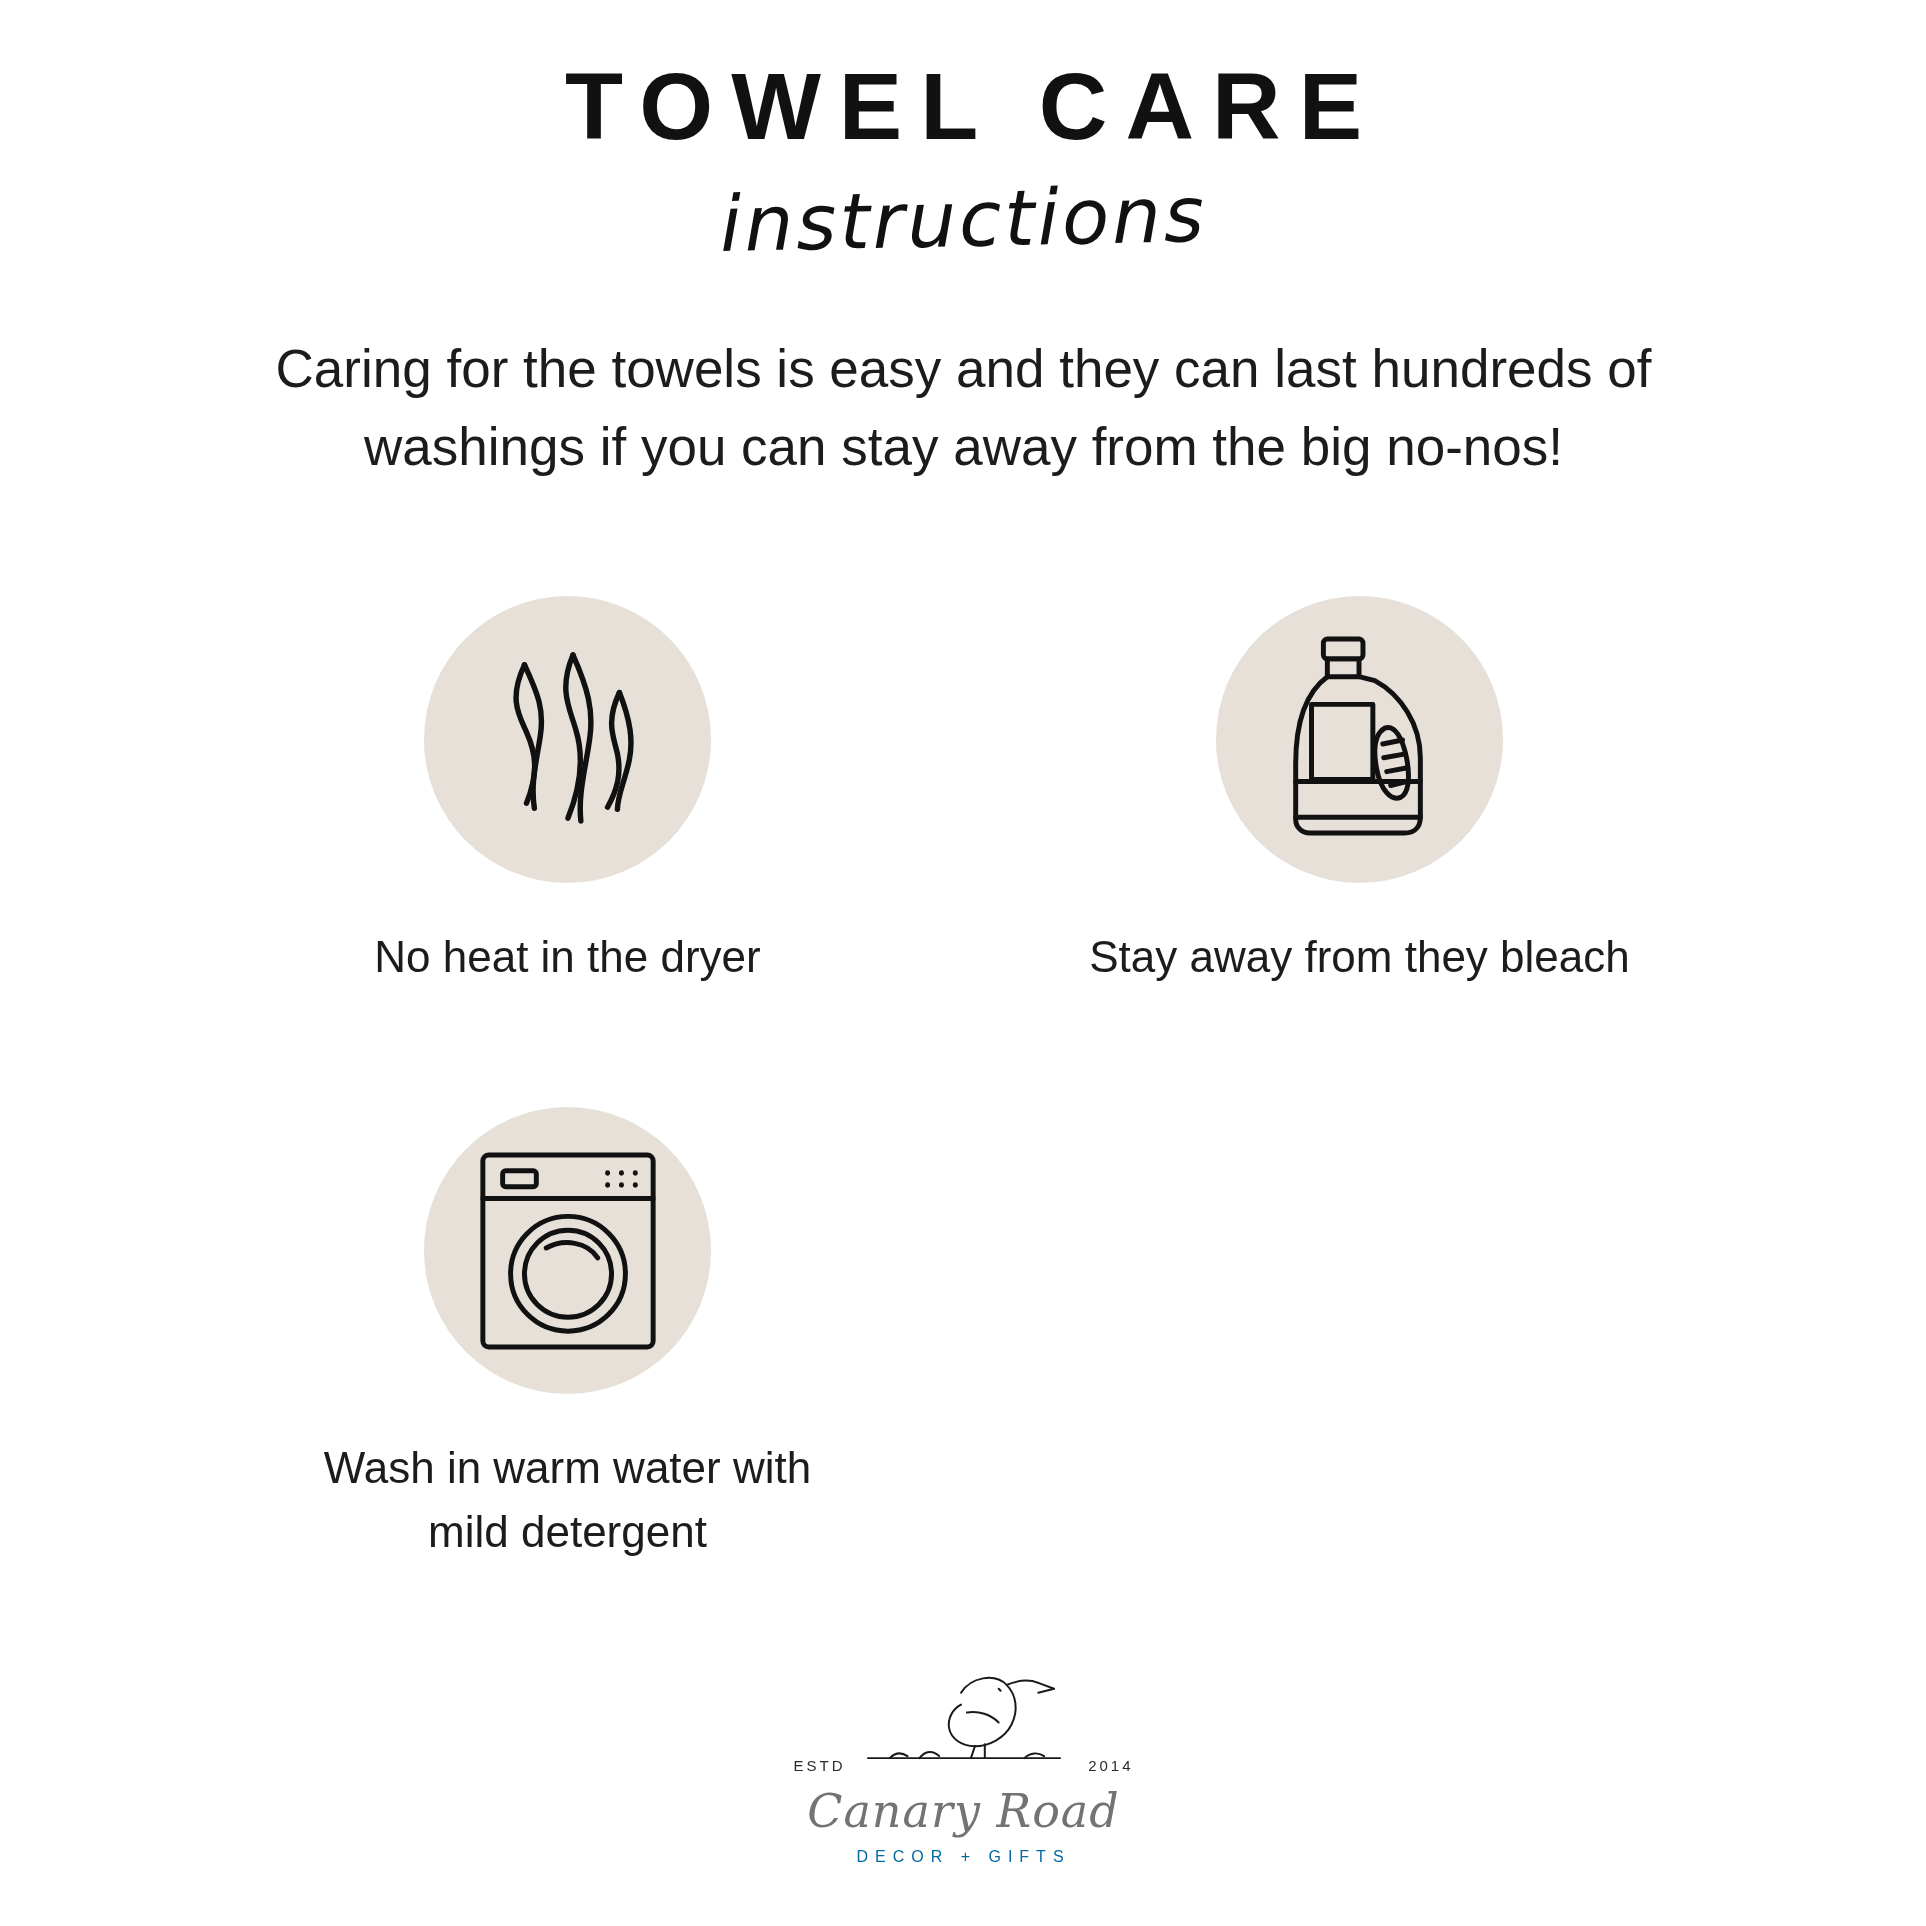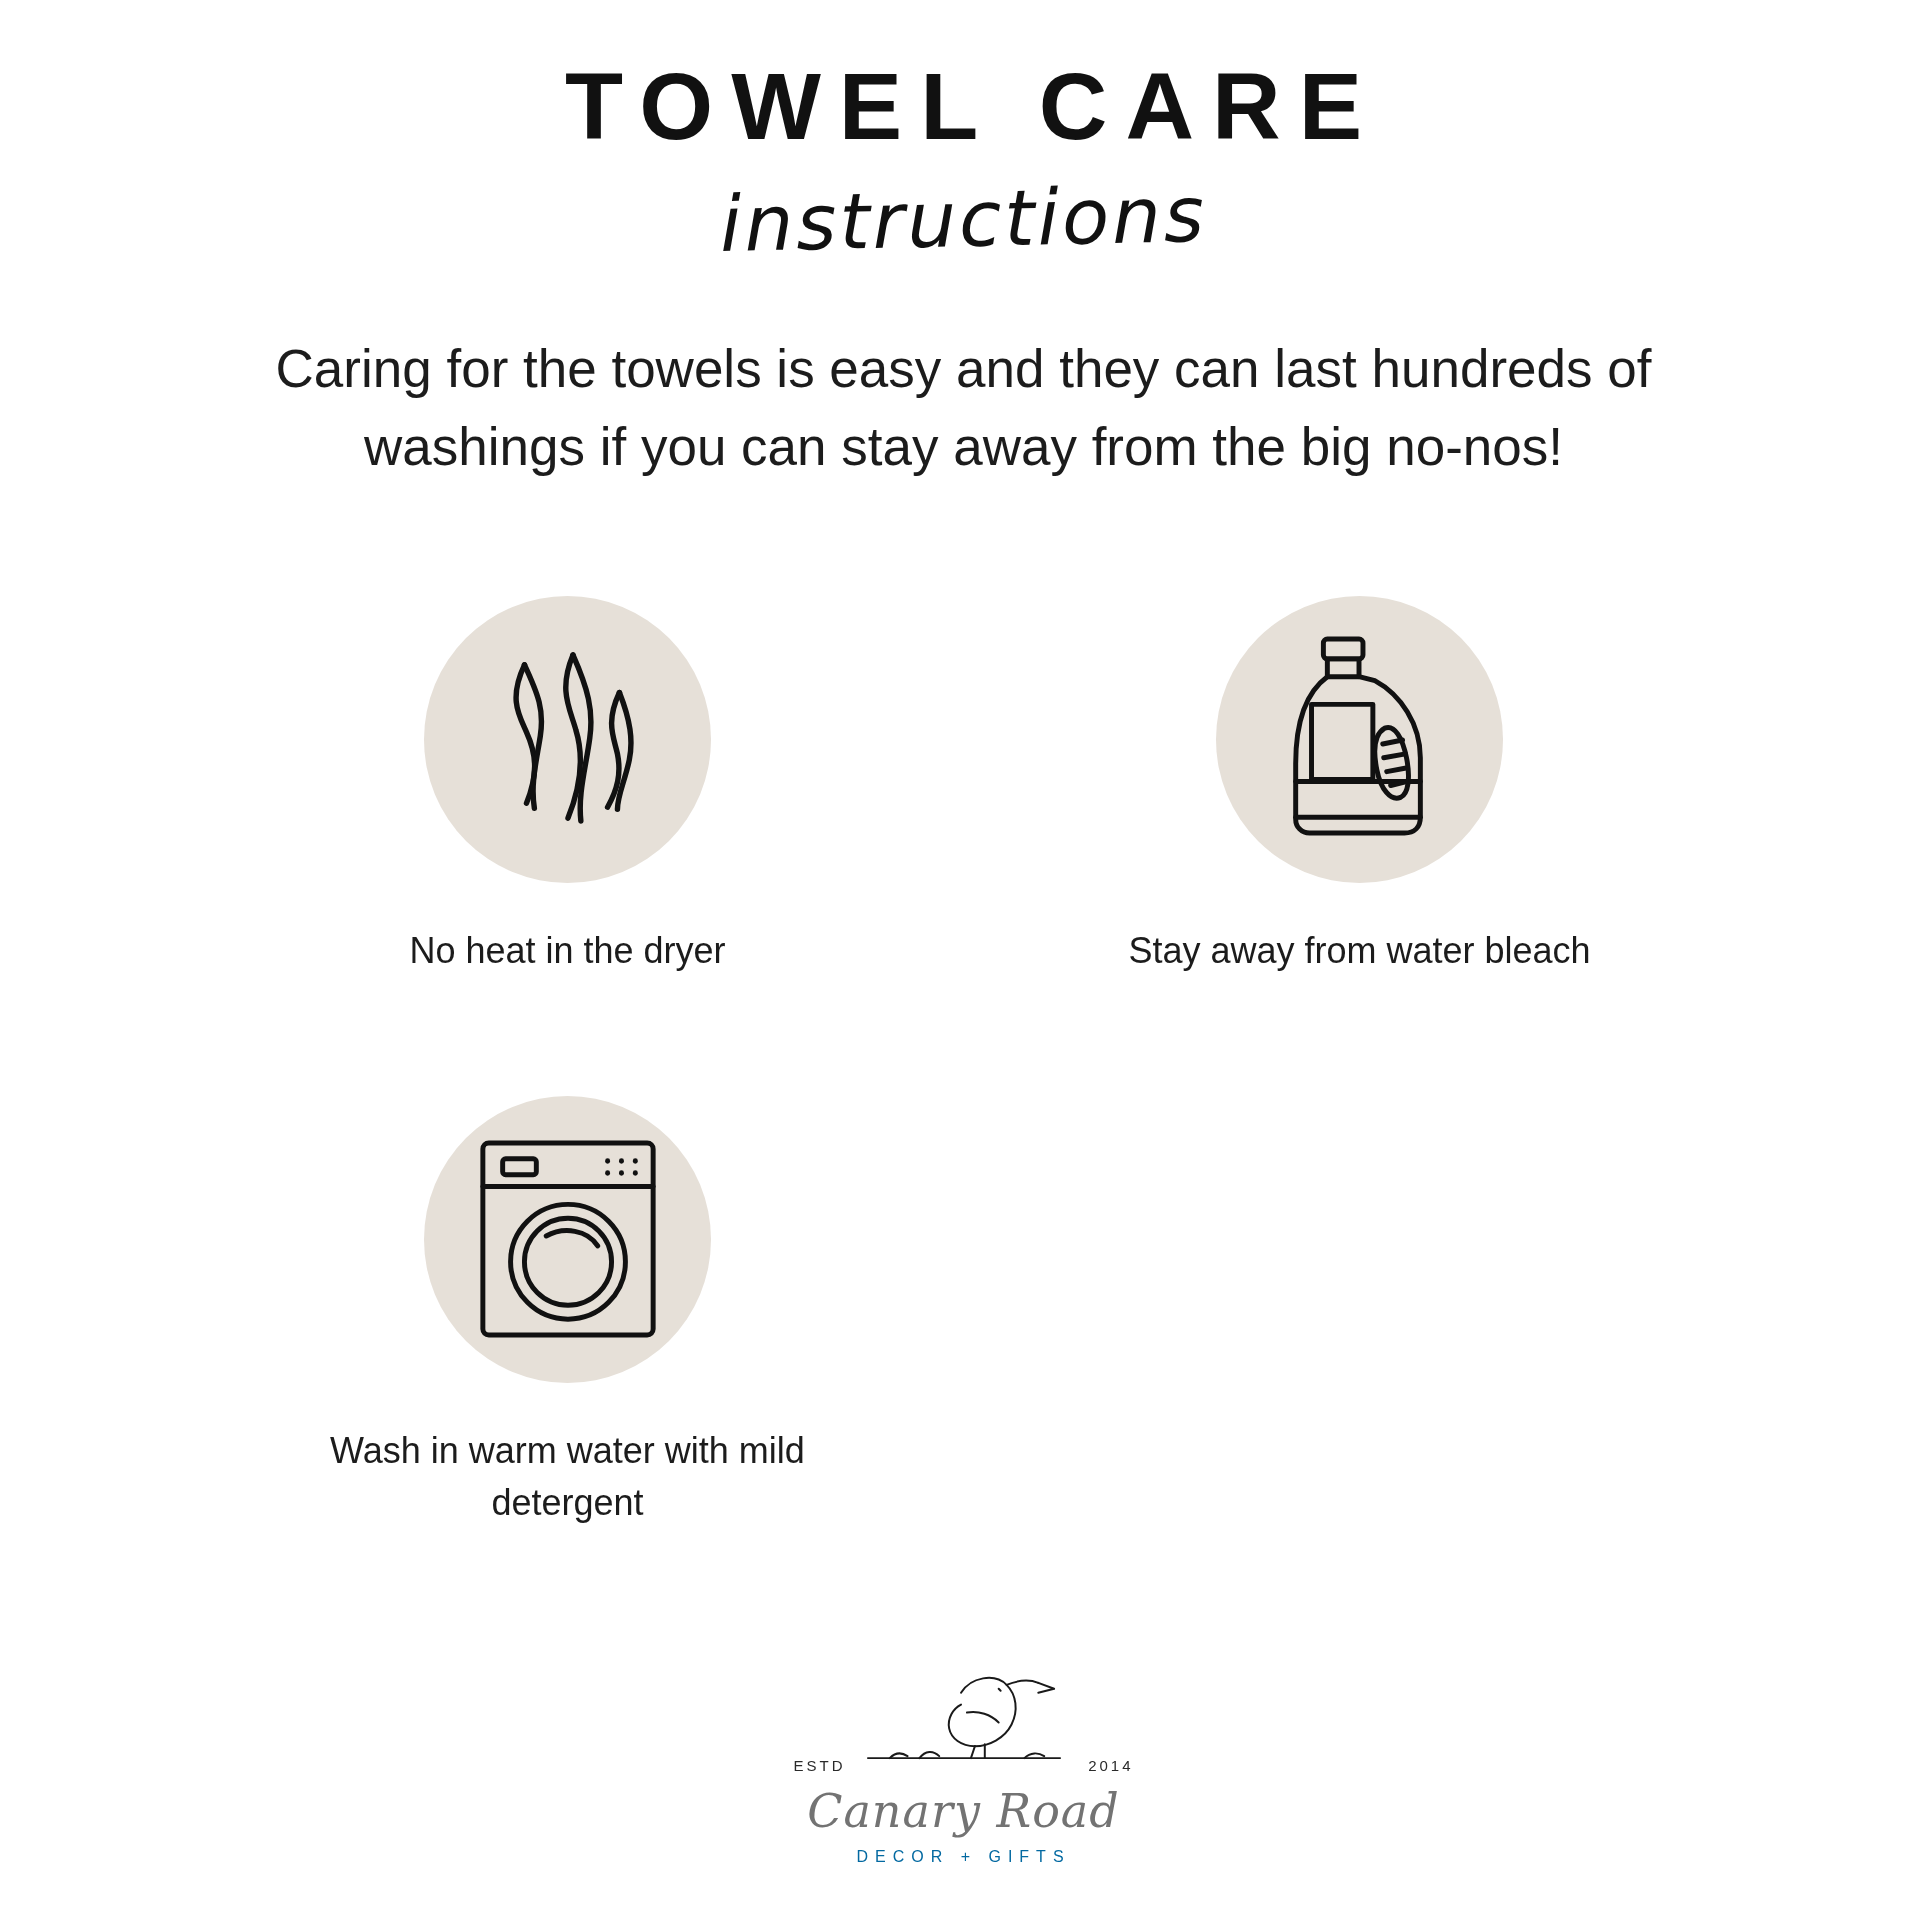--- a/index.html
+++ b/index.html
@@ -78,21 +78,21 @@
     background: #e6e0d8;
     display: flex;
     align-items: center;
     justify-content: center;
   }
   .badge svg {
     display: block;
   }
   .caption {
     margin-top: 42px;
-    font-size: 36px;
+    font-size: 44px;
     line-height: 1.45;
     text-align: center;
     color: #1c1c1c;
     max-width: 554px;
   }
 
   
   .footer {
     position: absolute;
     left: 0;
@@ -173,21 +173,21 @@
             <path d="M30 186 L156 186"></path>
             <rect x="46" y="72" width="62" height="76"></rect>
             <path d="M120 96 C110 102, 108 118, 112 138 C116 158, 126 170, 136 166 C144 162, 146 146, 142 126 C138 106, 130 92, 120 96 Z"></path>
             <path d="M118 112 L138 108"></path>
             <path d="M119 126 L141 122"></path>
             <path d="M122 140 L143 136"></path>
             <path d="M126 154 L142 150"></path>
           </svg>
         </span>
       </div>
-      <div class="caption">Stay away from water bleach</div>
+      <div class="caption">Stay away from they bleach</div>
     </div>
 
     <div class="cell">
       <div class="badge">
         <span>
           <svg width="198" height="208" viewBox="0 0 200 210" fill="none" stroke="#111111" stroke-width="5" stroke-linecap="round" stroke-linejoin="round">
             <rect x="14" y="8" width="172" height="194" rx="6"></rect>
             <path d="M14 52 L186 52"></path>
             <rect x="34" y="24" width="34" height="16" rx="3"></rect>
             <g stroke-width="5">

